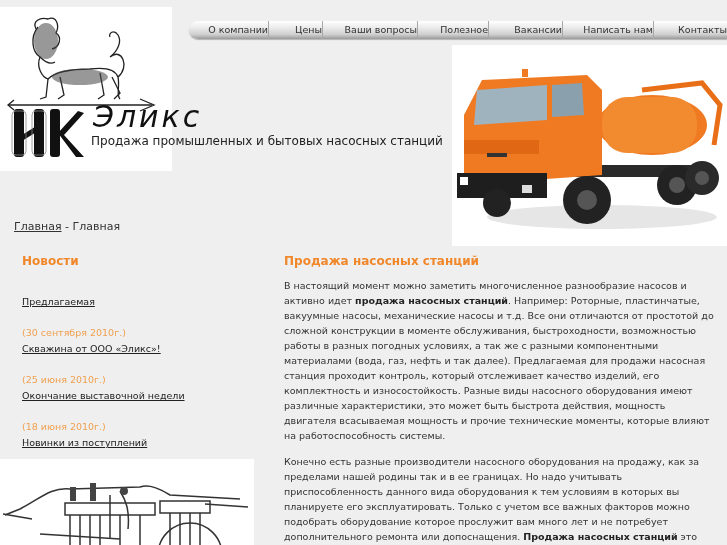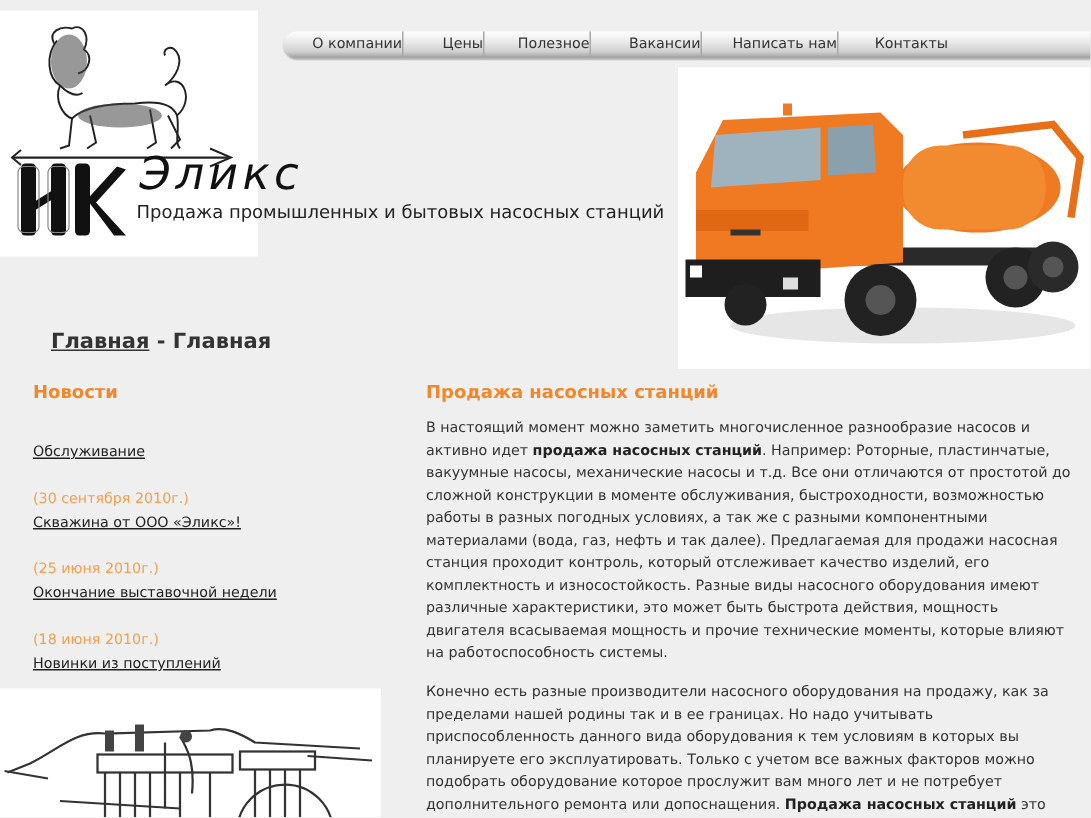--- a/index.html
+++ b/index.html
@@ -13,21 +13,21 @@
 
   .nav { position:absolute; left:189px; top:21px; width:538px; height:18px; display:flex;
          background:linear-gradient(#ffffff 0%, #e9e9e9 40%, #cfcfcf 75%, #9a9a9a 100%);
          border-radius:9px 0 0 9px; box-shadow:0 1px 1px rgba(0,0,0,0.25); }
   .nav-item { height:18px; line-height:18px; text-align:right; font-size:9.5px; color:#333; cursor:pointer;
               border-right:1px solid #a8a8a8; white-space:nowrap; }
   .nav-item:last-child { border-right:none; }
 
   .truck-box { position:absolute; left:452px; top:45px; width:275px; height:201px; background:#fff; }
 
-  .breadcrumb { position:absolute; left:34px; top:220px; font-size:14px; color:#333;font-weight:bold; }
+  .breadcrumb { position:absolute; left:14px; top:220px; font-size:11px; color:#333; }
   .breadcrumb a { color:#333; text-decoration:underline; }
 
   .news { position:absolute; left:22px; top:254px; width:240px; }
   .news h2 { font-size:12px; font-weight:bold; color:#f0872a; margin-bottom:27px; }
   .news a { display:block; color:#222; text-decoration:underline; font-size:9.5px; line-height:13px; }
   .news .date { color:#f0a050; font-size:9.5px; line-height:13px; margin-top:18px; margin-bottom:3px; }
 
   .engine-box { position:absolute; left:0; top:459px; width:254px; height:86px; background:#fff; overflow:hidden; }
 
   .content { position:absolute; left:284px; top:254px; width:430px; }
@@ -72,20 +72,21 @@
       <rect x="32" y="104" width="14" height="44" rx="4"></rect>
     </g>
   </svg>
   <div class="logo-name">Эликс</div>
 </div>
 <div class="slogan">Продажа промышленных и бытовых насосных станций</div>
 
 <div class="nav">
   <div class="nav-item" style="width:80px">О компании</div>
   <div class="nav-item" style="width:54px">Цены</div>
+  <div class="nav-item" style="width:95px">Ваши вопросы</div>
   <div class="nav-item" style="width:71px">Полезное</div>
   <div class="nav-item" style="width:74px">Вакансии</div>
   <div class="nav-item" style="width:91px">Написать нам</div>
   <div class="nav-item" style="width:73px">Контакты</div>
 </div>
 
 <div class="truck-box">
   <svg width="275" height="201" viewBox="0 0 275 201">
     <ellipse cx="150" cy="172" rx="115" ry="12" fill="#e6e6e6"></ellipse>
 
@@ -115,21 +116,21 @@
     <rect x="70" y="24" width="6" height="8" fill="#f07a22"></rect>
   </svg>
 </div>
 
 <div class="breadcrumb">
   <a href="#">Главная</a><span> - </span><span>Главная</span>
 </div>
 
 <div class="news">
   <h2>Новости</h2>
-  <a href="#">Обслуживание</a>
+  <a href="#">Предлагаемая</a>
   <div class="date">(30 сентября 2010г.)</div>
   <a href="#">Скважина от ООО «Эликс»!</a>
   <div class="date">(25 июня 2010г.)</div>
   <a href="#">Окончание выставочной недели</a>
   <div class="date">(18 июня 2010г.)</div>
   <a href="#">Новинки из поступлений</a>
   <div class="date">(15 июня 2010г.)</div>
 </div>
 
 <div class="engine-box">

